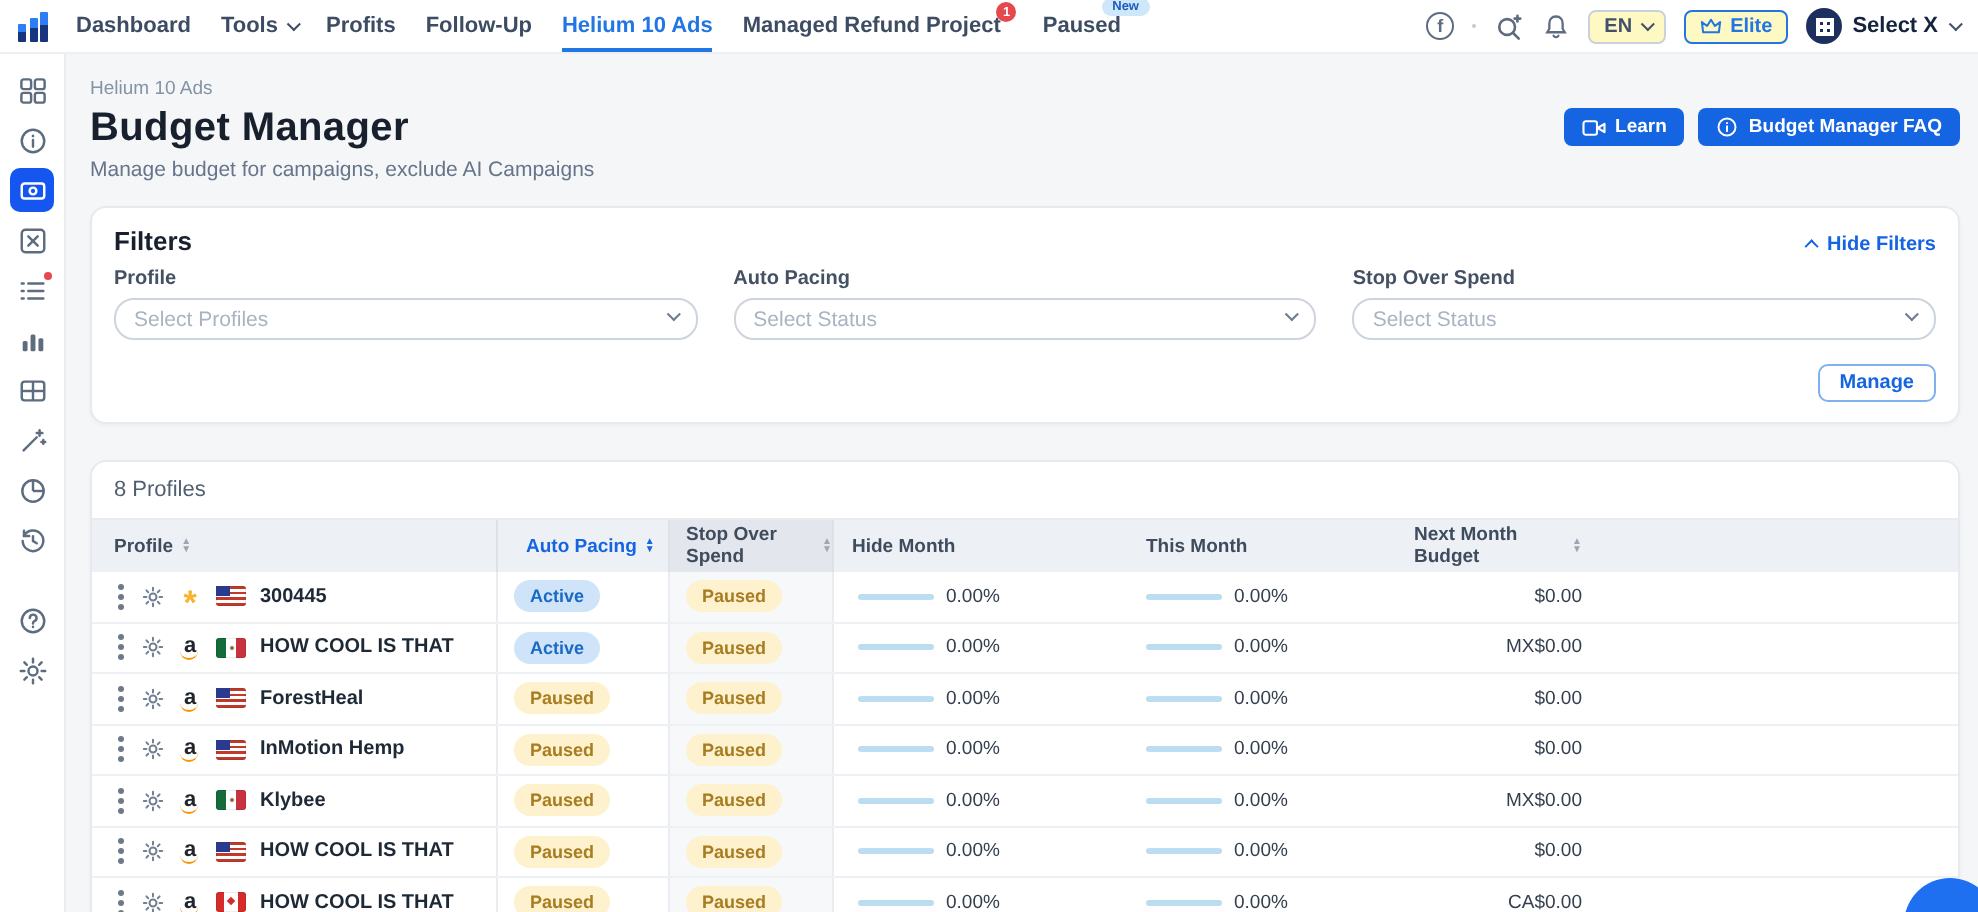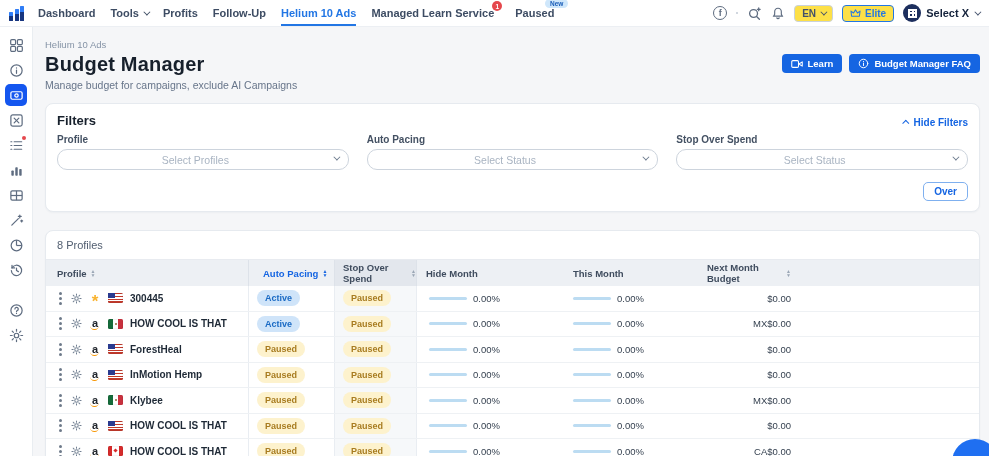--- a/index.html
+++ b/index.html
@@ -25,21 +25,21 @@
     background:#e5484d; color:#fff; font-size:6.5px; font-weight:700; display:flex; align-items:center;
     justify-content:center; padding:0 2px; }
   .nav-tag { position:absolute; top:-1px; right:-14px; background:#cfe7fb; color:#1a5db8;
     font-size:6.5px; font-weight:700; padding:1px 5px; border-radius:6px; }
   .nav-right { margin-left:auto; display:flex; align-items:center; gap:9px; padding-right:10px; }
   .icon-btn { display:flex; align-items:center; justify-content:center; color:#5e6c80; cursor:pointer; }
   .fb-circle { width:14px; height:14px; border:1.2px solid #5e6c80; border-radius:50%;
     font-size:9px; font-weight:700; color:#5e6c80; display:flex; align-items:center; justify-content:center; }
   .sep-dot { width:2px; height:2px; border-radius:50%; background:#c2cad4; }
   .pill { display:flex; align-items:center; gap:4px; border:1px solid #c9d2dc; border-radius:4px;
-    padding:2px 7px; font-size:10px; font-weight:600; color:#42506b; background:#fde047; cursor:pointer; }
+    padding:2px 7px; font-size:10px; font-weight:600; color:#42506b; background:#fef9c3; cursor:pointer; }
   .pill.elite { border-color:#2276e4; color:#2276e4; }
   .account { display:flex; align-items:center; gap:5px; cursor:pointer; }
   .avatar { width:18px; height:18px; border-radius:50%; background:#1d2f5e; display:flex;
     align-items:center; justify-content:center; }
   .avatar span { width:9px; height:9px;
     background-image:repeating-linear-gradient(0deg,#fff 0 2px,transparent 2px 3.6px),
                      repeating-linear-gradient(90deg,#fff 0 2px,transparent 2px 3.6px); }
   .account b { font-size:11px; font-weight:700; color:#15233c; }
 
   
@@ -69,21 +69,21 @@
   
   .card { background:#fff; border:1px solid #e6eaef; border-radius:8px; box-shadow:0 1px 2px rgba(20,40,70,0.04); }
   .filters { margin-top:12px; padding:9px 11px 10px; }
   .filters-top { display:flex; justify-content:space-between; align-items:flex-end; }
   .filters-title { font-size:13px; font-weight:800; color:#17202c; }
   .link { display:flex; align-items:center; gap:5px; color:#1565e2; font-size:10px; font-weight:700; cursor:pointer; }
   .filter-grid { display:grid; grid-template-columns:1fr 1fr 1fr; gap:18px; margin-top:6px; }
   .f-label { font-size:10px; font-weight:700; color:#445163; margin-bottom:4px; }
   .select-box { position:relative; }
   .select-box input { width:100%; height:21px; border:1px solid #cdd4dd; border-radius:10px;
-    padding:0 24px 0 9px; font-size:10.5px; color:#42506b; font-family:inherit; background:#fff;text-align:center; }
+    padding:0 24px 0 9px; font-size:10.5px; color:#42506b; font-family:inherit; background:#fff; }
   .select-box input::placeholder { color:#a9b4c2; }
   .select-box .chev { position:absolute; right:11px; top:7px; color:#6b7a8d; }
   .filters-bottom { display:flex; justify-content:flex-end; margin-top:12px; }
   .btn-outline { background:#fff; border:1px solid #7fb0ef; color:#1565e2; font-size:10px;
     font-weight:700; border-radius:5px; padding:3px 10px; font-family:inherit; cursor:pointer; }
 
   
   .table-card { margin-top:18px; border-radius:8px 8px 0 0; overflow:hidden; height:240px; }
   .count-bar { padding:8px 11px; font-size:11px; color:#515e70; border-bottom:1px solid #e8ebf0; }
   .tgrid { display:grid; grid-template-columns:203px 86px 82px 144px 146px 100px 1fr; align-items:center; }
@@ -158,21 +158,21 @@
     <div class="nav-item">
         <span>Profits</span>
       </div>
     <div class="nav-item">
         <span>Follow-Up</span>
       </div>
     <div class="nav-item active">
         <span>Helium 10 Ads</span>
       </div>
     <div class="nav-item">
-      <span>Managed Learn Service</span>
+      <span>Managed Refund Project</span>
       <span class="nav-badge">1</span>
     </div>
     <div class="nav-item" style="margin-left:6px;">
       <span>Paused</span>
       <span class="nav-tag">New</span>
     </div>
   </div>
   <div class="nav-right">
     <span class="icon-btn fb-circle">f</span>
     <span class="sep-dot"></span>
@@ -363,21 +363,21 @@
         </div>
         <div>
           <div class="f-label">Stop Over Spend</div>
           <div class="select-box">
             <input type="text" readonly="" placeholder="Select Status" style="">
             <span class="chev"></span>
           </div>
         </div>
       </div>
       <div class="filters-bottom">
-        <button class="btn-outline">Over</button>
+        <button class="btn-outline">Manage</button>
       </div>
     </div>
 
     <div class="card table-card">
       <div class="count-bar">8 Profiles</div>
 
       <div class="tgrid thead">
         <div class="th c1">
           <span>Profile</span>
           <span class="sort">

